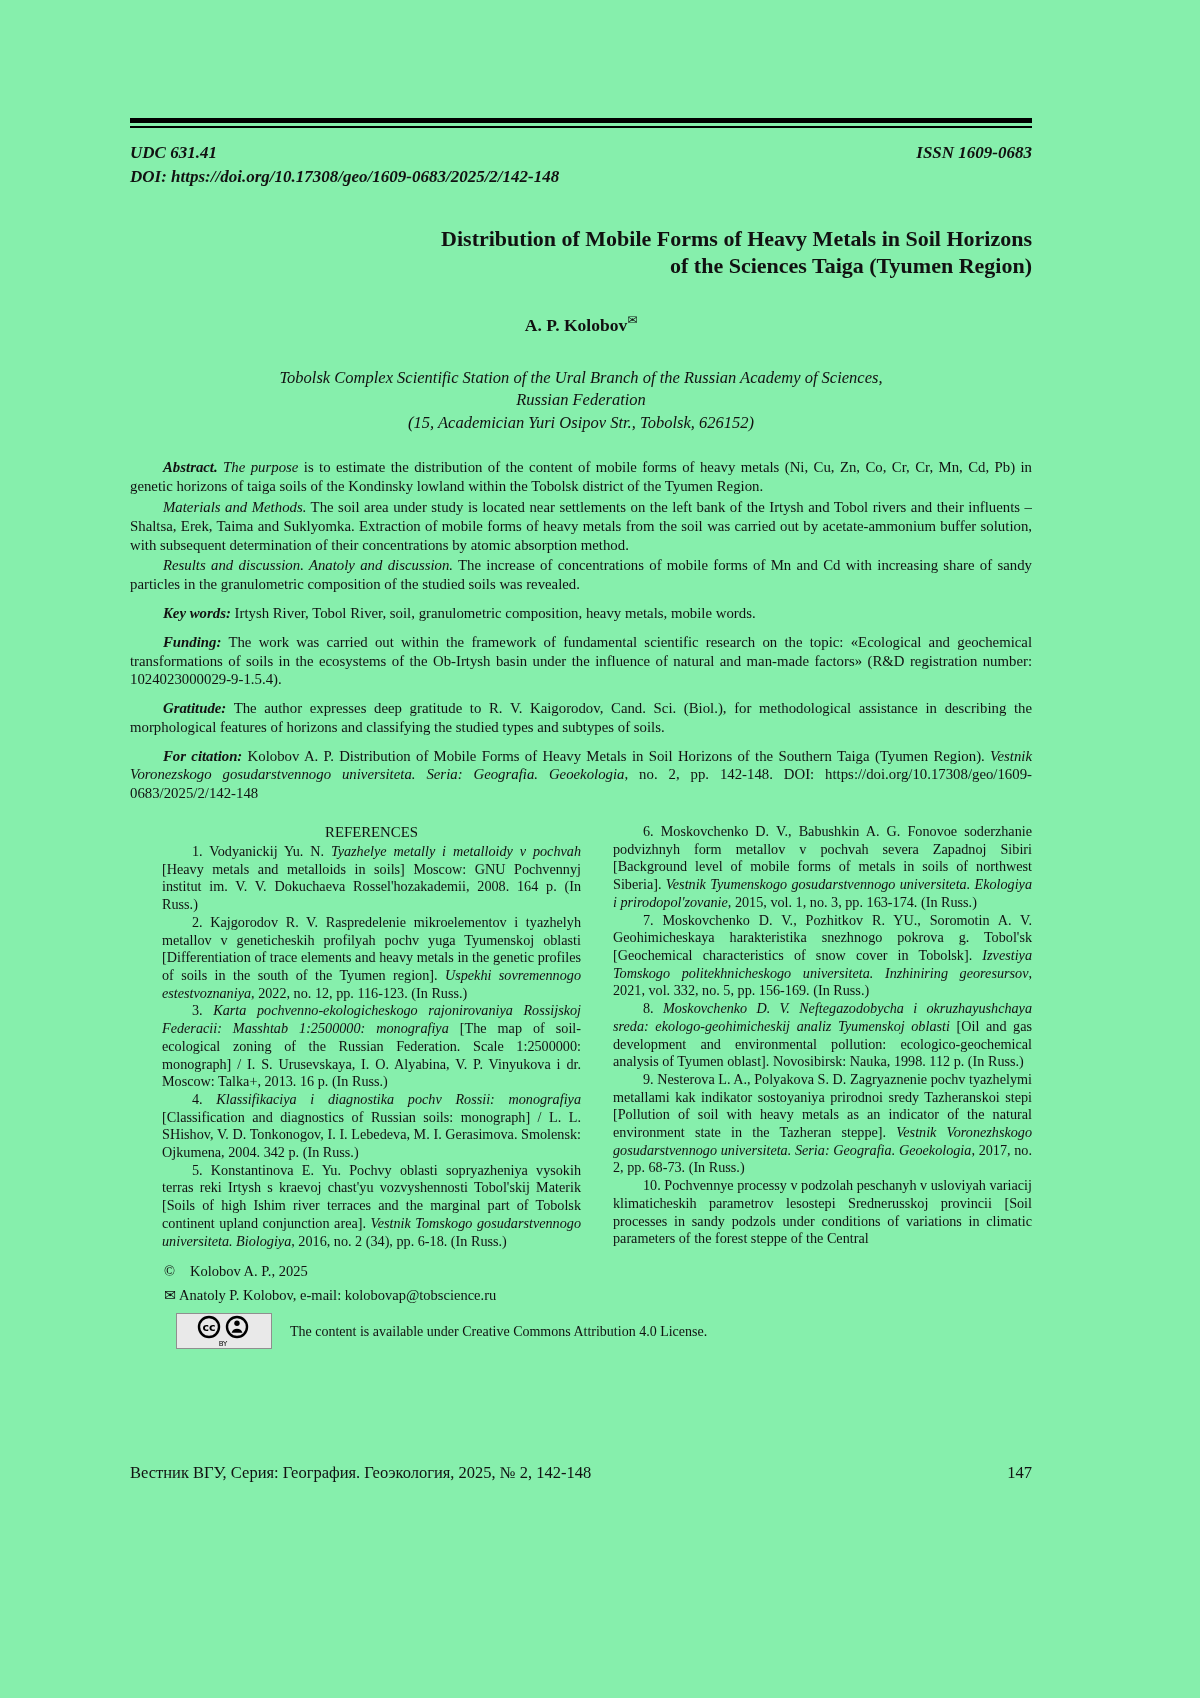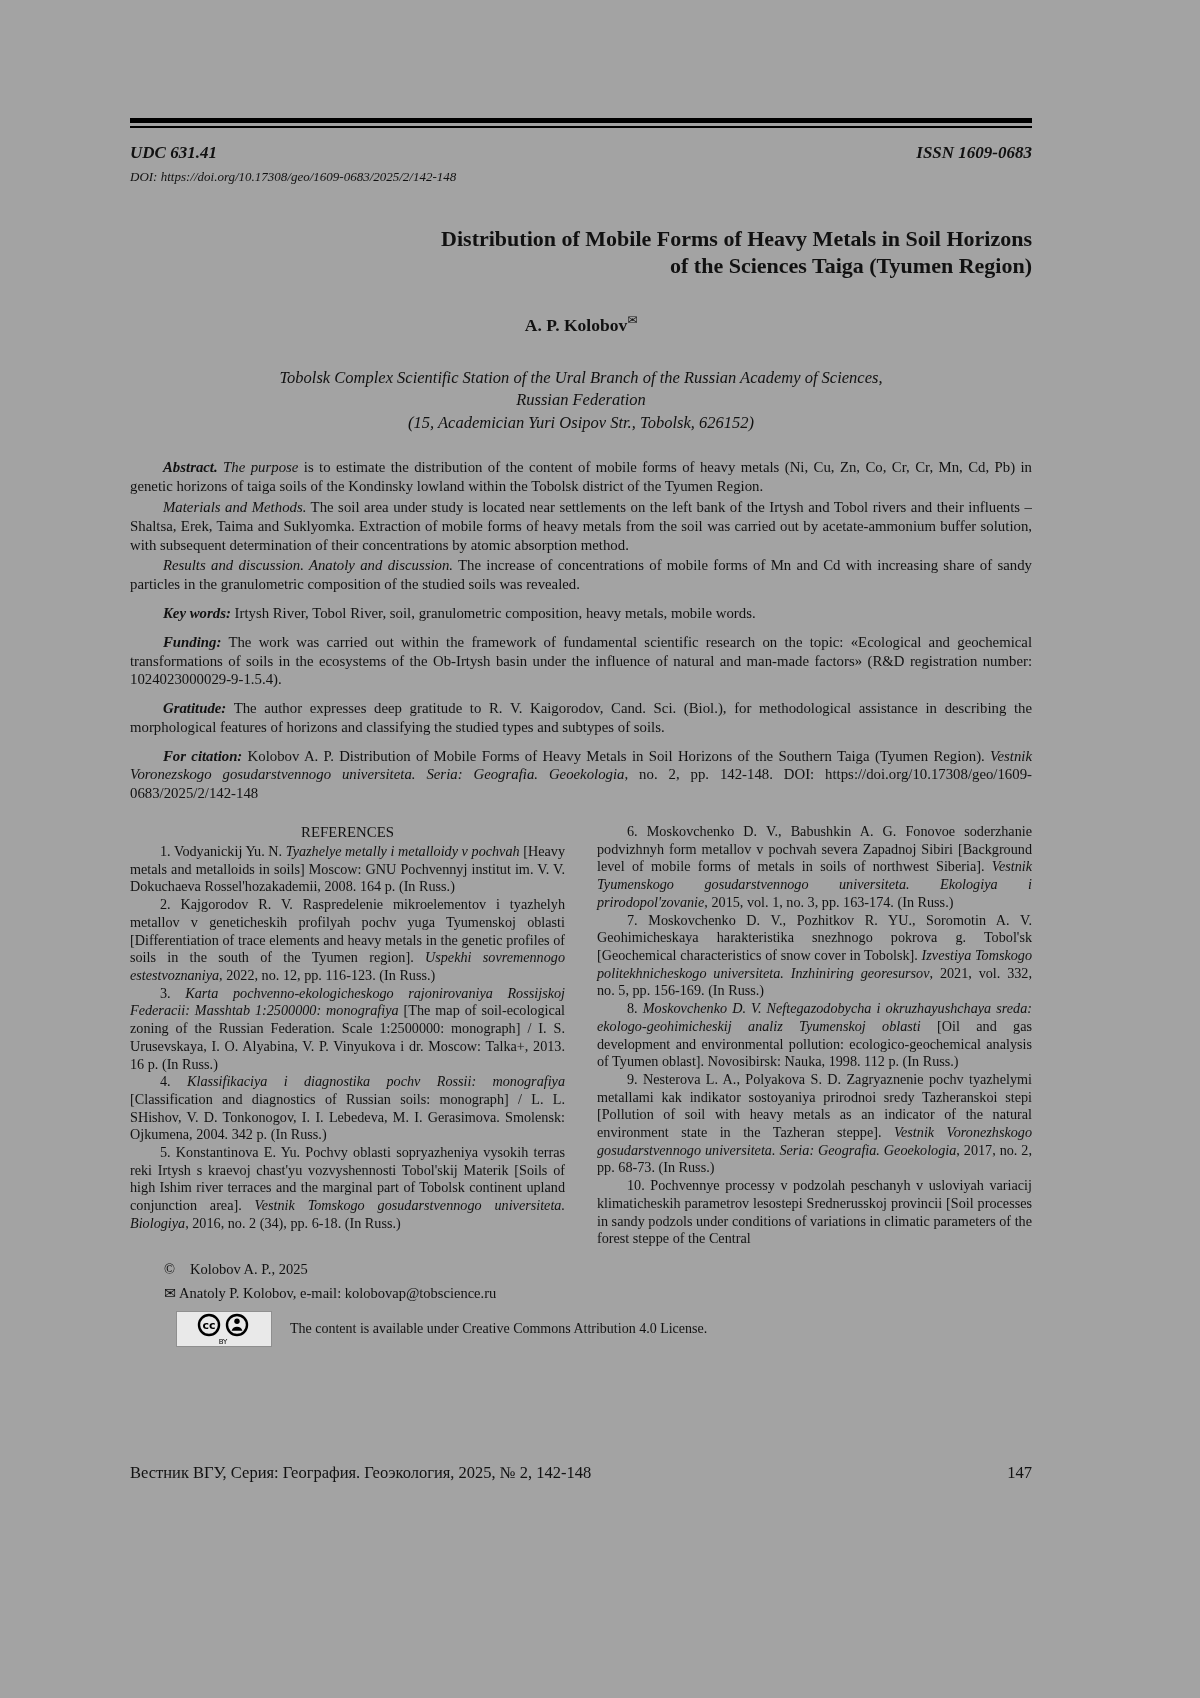--- a/index.html
+++ b/index.html
@@ -1,20 +1,20 @@
 <!DOCTYPE html>
 <html><head>
 <meta charset="utf-8">
 <style>
   html, body { margin: 0; padding: 0; background: #ffffff; }
   .page {
     position: relative;
     width: 1200px;
     height: 1698px;
-    background: #a3a3a3;
+    background: #86efac;
     font-family: "Liberation Serif", serif;
     color: #111;
     overflow: hidden;
   }
   .content {
     position: absolute;
     left: 130px;
     top: 0;
     width: 902px;
   }
@@ -26,22 +26,22 @@
     display: flex;
     justify-content: space-between;
     margin-top: 14px;
     font-size: 17px;
     font-weight: bold;
     font-style: italic;
     line-height: 21px;
   }
   .doi-line {
     margin-top: 3px;
-    font-size: 13px;
-    font-weight: normal;
+    font-size: 17px;
+    font-weight: bold;
     font-style: italic;
     line-height: 21px;
   }
 
   .title {
     margin-top: 38px;
     text-align: right;
     font-weight: bold;
     font-size: 22px;
     line-height: 27px;
@@ -70,21 +70,21 @@
     line-height: 18.8px;
     text-align: justify;
   }
   .abstract .para { text-indent: 33px; margin-top: 2px; }
   .abstract .para.spaced { margin-top: 10px; }
 
   .run-i { font-style: italic; }
   .run-b { font-weight: bold; }
 
   .references { margin-top: 20px; }
-  .ref-columns { display: flex; gap: 32px; }
+  .ref-columns { display: flex; gap: 32px; margin-left: 32px; }
   .ref-col {
     flex: 1;
     min-width: 0;
     font-size: 14.2px;
     line-height: 17.7px;
     text-align: justify;
   }
   .ref-heading { text-align: center; font-size: 14.8px; line-height: 18px; margin-bottom: 2px; }
   .ref-item { text-indent: 30px; }
 

